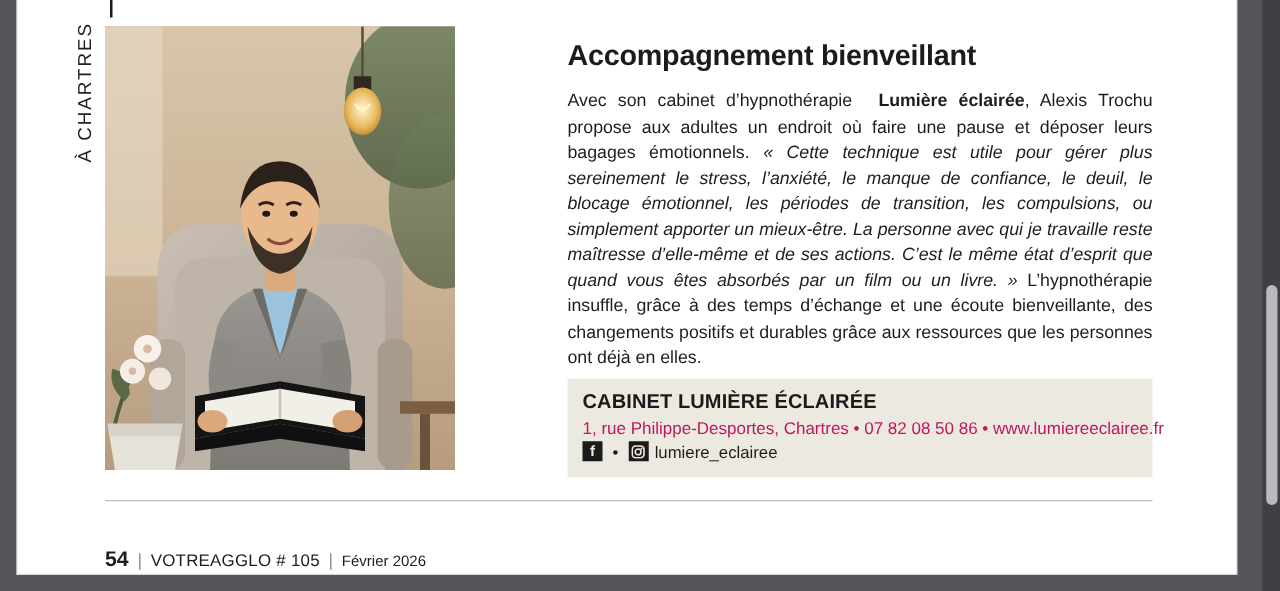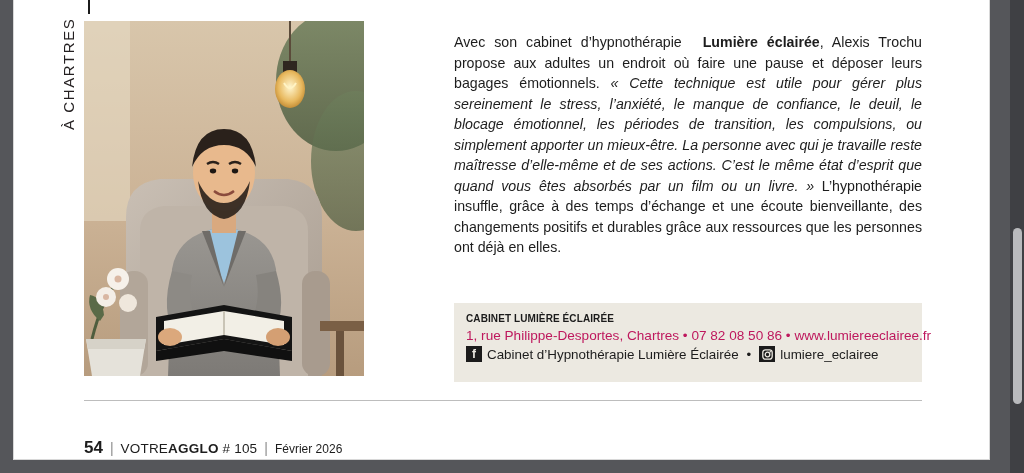--- a/index.html
+++ b/index.html
@@ -116,21 +116,21 @@
     top: 303px;
     width: 468px;
     height: 79px;
     background: #ece9e1;
     padding: 10px 12px 0 12px;
     box-sizing: border-box;
   }
   .infobox-title {
     font-family: "Liberation Sans", sans-serif;
     font-weight: bold;
-    font-size: 10px;
+    font-size: 16px;
     color: #1b1b1b;
     letter-spacing: 0.1px;
     margin-bottom: 4px;
   }
   .infobox-line {
     font-family: "Liberation Sans", sans-serif;
     font-size: 13.6px;
     color: #be185d;
     margin-bottom: 3px;
     white-space: nowrap;
@@ -187,21 +187,21 @@
     font-family: "Liberation Sans", sans-serif;
     color: #1d1d1d;
   }
   .folio {
     font-size: 17px;
     font-weight: bold;
     margin-top: 28px;
   }
   .footer-bar { color: #8d8d8d; font-size: 14px; }
   .footer-mag { font-size: 13.5px; letter-spacing: 0.2px; }
-  .footer-mag b { font-weight: bold; }
+  .footer-mag b { font-weight: normal; }
   .footer-date { font-size: 12px; }
 </style>
 </head>
 <body>
 
 <div class="viewer">
 
   <div class="page">
 
     <div class="top-rule"></div>
@@ -297,31 +297,31 @@
 
         <path d="M2 318 L62 318 L56 355 L8 355 Z" fill="#e5e2da"></path>
         <path d="M2 318 L62 318 L60 328 L4 328 Z" fill="#d6d2c8"></path>
 
         <rect x="236" y="300" width="44" height="10" fill="#7a5f45"></rect>
         <rect x="252" y="310" width="8" height="45" fill="#6a523c"></rect>
       </svg>
     </div>
 
     <div class="article">
+      <h1 class="headline">Accompagnement bienveillant</h1>
       <div class="body-copy">
         <span>Avec son cabinet d’hypnothérapie </span><b>Lumière éclairée</b><span>, Alexis Trochu propose aux adultes un endroit où faire une pause et déposer leurs bagages émotionnels. </span><i>« Cette technique est utile pour gérer plus sereinement le stress, l’anxiété, le manque de confiance, le deuil, le blocage émotionnel, les périodes de transition, les compulsions, ou simplement apporter un mieux-être. La personne avec qui je travaille reste maîtresse d’elle-même et de ses actions. C’est le même état d’esprit que quand vous êtes absorbés par un film ou un livre. »</i><span> L’hypnothérapie insuffle, grâce à des temps d’échange et une écoute bienveillante, des changements positifs et durables grâce aux ressources que les personnes ont déjà en elles.</span>
       </div>
     </div>
 
     <div class="infobox">
       <div class="infobox-title">CABINET LUMIÈRE ÉCLAIRÉE</div>
       <div class="infobox-line">1, rue Philippe-Desportes, Chartres • 07 82 08 50 86 • www.lumiereeclairee.fr</div>
       <div class="social-line">
         <span class="sq-icon">f</span>
-        <span>Cabinet d’Hypnothérapie Lumière Éclairée</span>
         <span class="dot-sep">•</span>
         <span class="ig-icon">
           <svg width="11" height="11" viewBox="0 0 11 11">
             <rect x="0.8" y="0.8" width="9.4" height="9.4" rx="2.6" fill="none" stroke="#ece9e1" stroke-width="1.3"></rect>
             <circle cx="5.5" cy="5.5" r="2.3" fill="none" stroke="#ece9e1" stroke-width="1.3"></circle>
             <circle cx="8.3" cy="2.7" r="0.8" fill="#ece9e1"></circle>
           </svg>
         </span>
         <span>lumiere_eclairee</span>
       </div>

